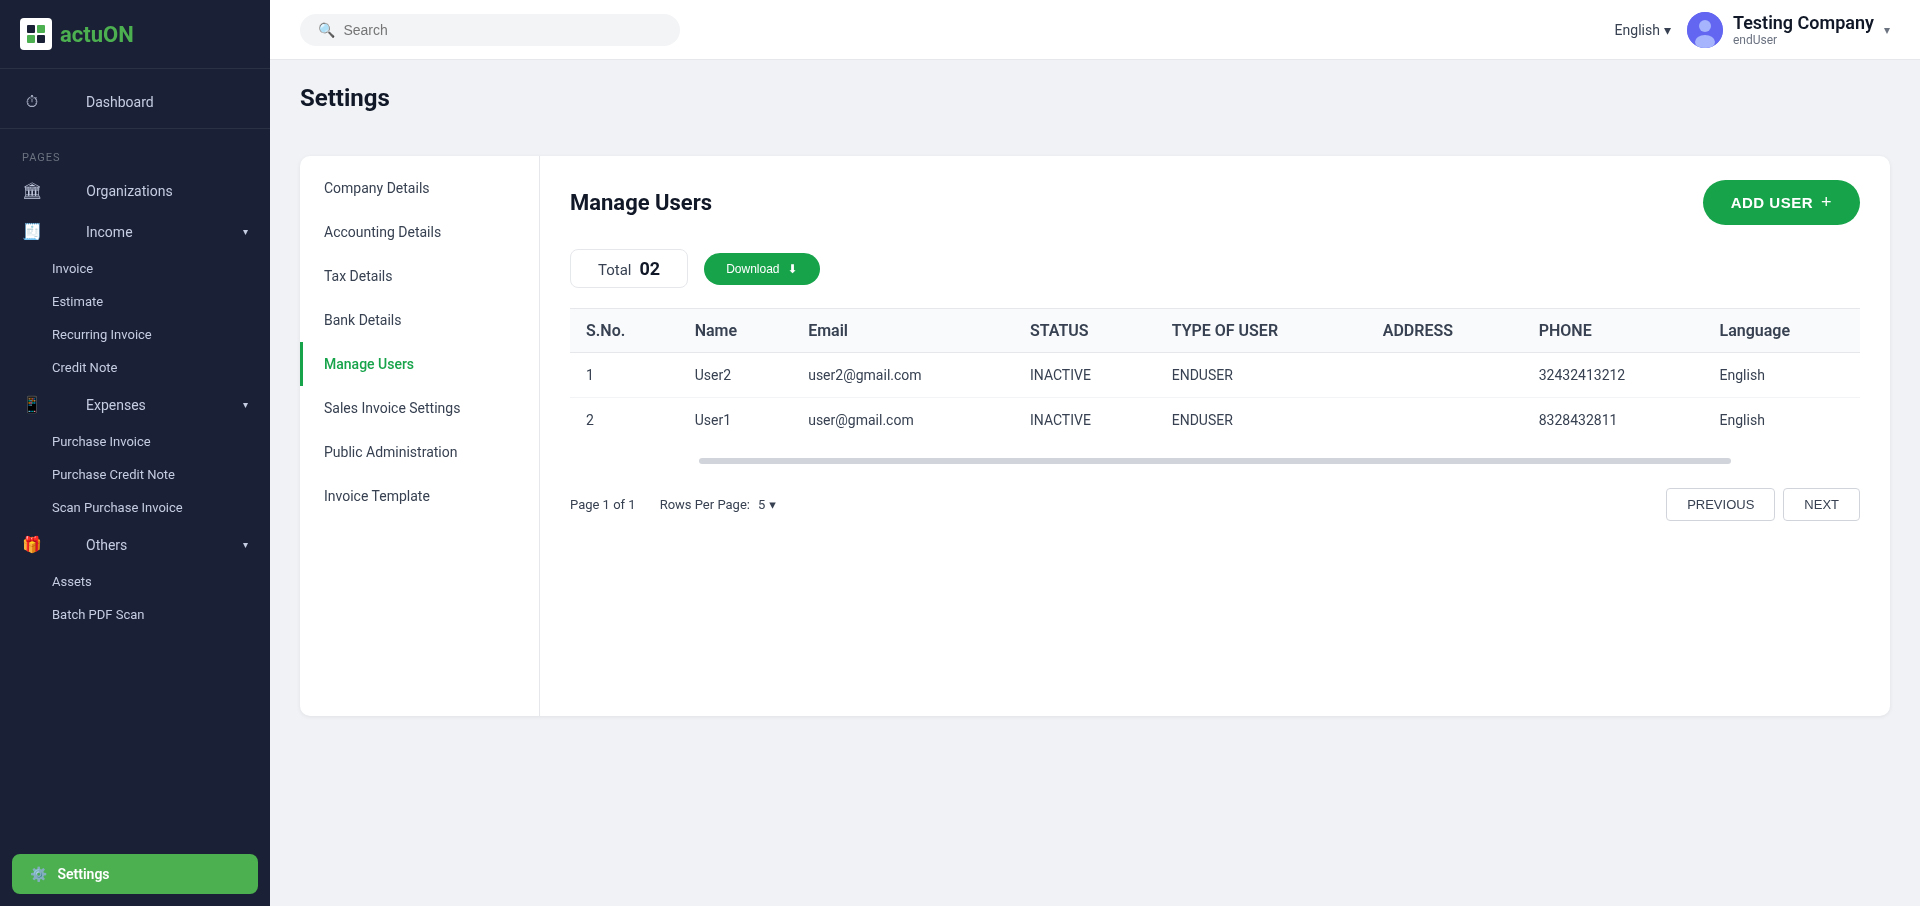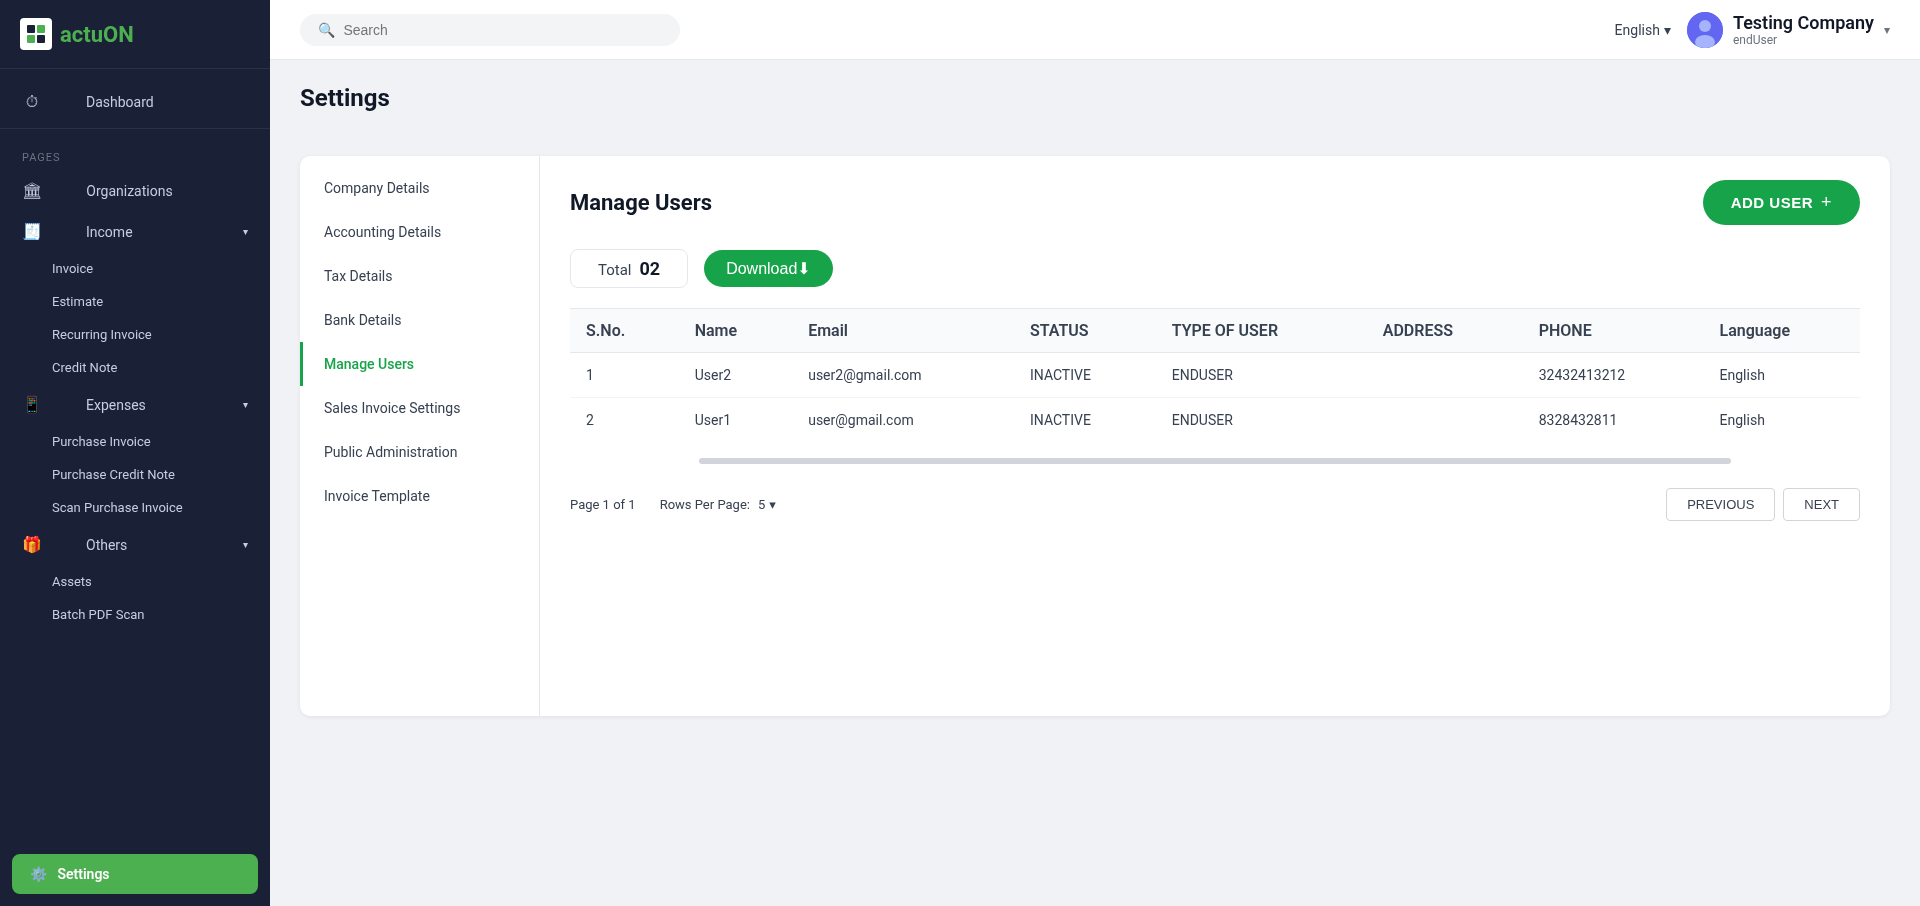--- a/index.html
+++ b/index.html
@@ -213,27 +213,27 @@
       background: #fff;
       border: 1px solid #e5e7eb;
       border-radius: 8px;
       padding: 8px 27px;
       font-size: 15px;
       color: #374151;
       display: flex; align-items: flex-end; gap: 8px;
     }
     .total-number { font-weight: 700; font-size: 18px; color: #111827; }
     .download-btn {
-      display: flex; align-items: center; gap: 0;
+      display: flex; align-items: center; gap: 8px;
       background: #16a34a;
       color: #fff;
       border: none;
       border-radius: 28px;
       padding: 9px 22px;
-      font-size: 16px;
+      font-size: 12px;
       font-weight: 500;
       cursor: pointer;
     }
 
     
     .users-table {
       width: 100%;
       border-collapse: collapse;
       margin-bottom: 16px;
     }

